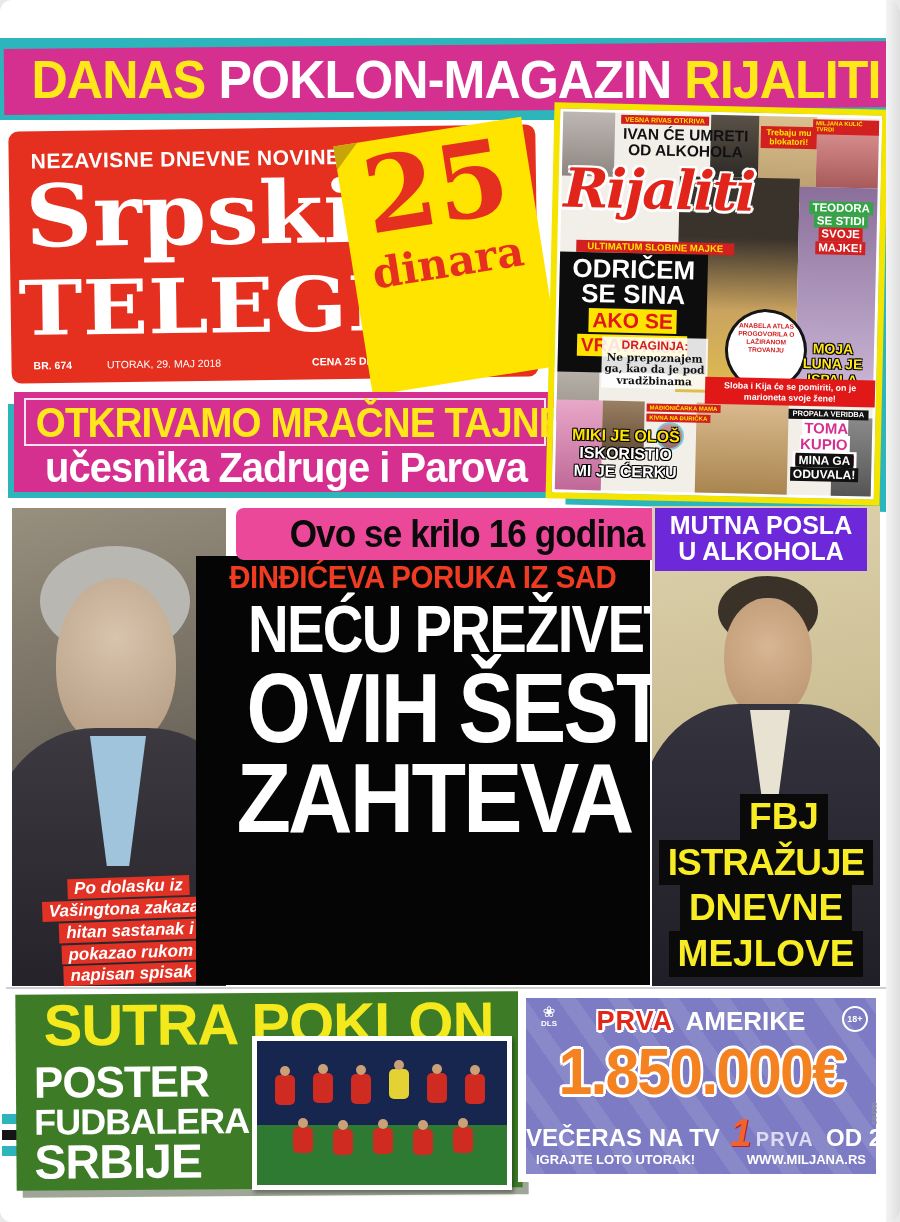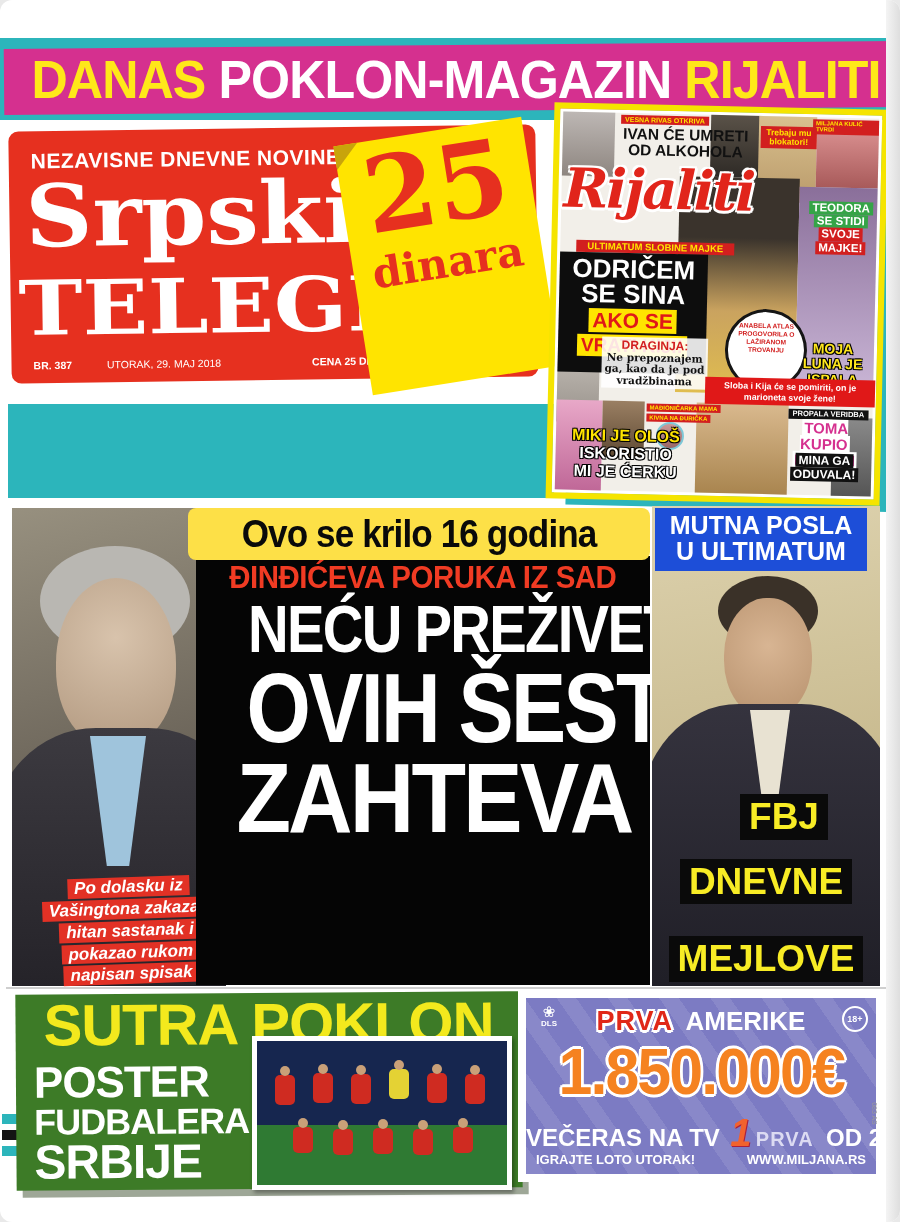--- a/index.html
+++ b/index.html
@@ -26,21 +26,21 @@
   
   .magcover{background:#f2efe9;border:3px solid #ffffff;outline:6px solid #f5e400;
             transform:rotate(1.3deg);box-shadow:14px 12px 0 #2cb5bb;}
   .tile{position:absolute;}
   .lbl{position:absolute;font-weight:bold;line-height:1.05;}
   .redlbl{background:#d21f1f;color:#ffe400;}
   .blklbl{background:#111;color:#fff;}
   .outline-b{text-shadow:1px 1px 0 #000,-1px -1px 0 #000,1px -1px 0 #000,-1px 1px 0 #000;}
   .outline-w{text-shadow:2px 2px 0 #fff,-2px -2px 0 #fff,2px -2px 0 #fff,-2px 2px 0 #fff,0 3px 0 #fff,3px 0 0 #fff;}
   
-  .kickerbox{background:#fde047;border-radius:8px;}
+  .kickerbox{background:#ec4899;border-radius:8px;margin-left:48px;}
   .blackbox{background:#050505;}
   .headline{color:#fff;font-weight:bold;line-height:.92;}
   .capline{display:inline-block;background:#e23125;color:#fff;font-weight:bold;font-style:italic;
            padding:1px 7px;margin:1px 0;}
   .fbjline{display:inline-block;background:#0a0a0a;color:#f8ec25;font-weight:bold;padding:1px 9px;}
   
   .greenbox{background:#3d7b27;transform:rotate(-0.4deg);box-shadow:6px 7px 0 rgba(40,60,25,.45);}
   .lotocard{background:#fff;}
   .lotoinner{background:#7c7bc3;
      background-image:repeating-linear-gradient(55deg,rgba(255,255,255,.10) 0 16px,rgba(255,255,255,0) 16px 42px);}
@@ -58,37 +58,42 @@
   <div class="abs magbanner" style="left:4px;top:45px;width:892px;height:66px;"></div>
   <div class="abs bannertxt ctr nowrap" style="left:0;top:48px;width:900px;font-size:54px;line-height:62px;transform:scaleX(.93);">
     <span class="yel">DANAS</span><span class="wht"> POKLON-MAGAZIN </span><span class="yel">RIJALITI</span>
   </div>
 
   <div class="abs masthead" style="left:10px;top:128px;width:527px;height:252px;">
     <div class="abs wht hv" style="left:22px;top:18px;font-size:21px;letter-spacing:.5px;">NEZAVISNE DNEVNE NOVINE</div>
     <div class="abs wht hv serif nowrap" style="left:16px;top:34px;font-size:86px;transform:scaleX(1.08);transform-origin:left;">Srpski</div>
     <div class="abs wht hv serif nowrap" style="left:8px;top:134px;font-size:74px;transform:scale(1.16,1.02);transform-origin:left;">TELEGRAF</div>
     <div class="abs wht nowrap" style="left:22px;top:228px;font-size:10.5px;">
-      <span class="hv">BR. 387</span>
+      <span class="hv">BR. 674</span>
       <span style="margin-left:32px;">UTORAK, 29. MAJ 2018</span>
       <span class="hv" style="margin-left:88px;">CENA 25 DINARA</span>
       <span style="margin-left:6px;font-size:8px;">●</span>
       <span style="margin-left:6px;">CG 0,5€</span>
       <span style="margin-left:6px;font-size:8px;">●</span>
       <span style="margin-left:6px;">RS 0,7 KM</span>
     </div>
   </div>
 
   <div class="abs pricetag" style="left:352px;top:130px;width:190px;height:252px;">
     <div class="abs fold" style="left:0;top:0;"></div>
     <div class="abs serif hv ctr" style="left:0;top:4px;width:190px;font-size:104px;color:#e6301f;line-height:1;">25</div>
     <div class="abs serif hv ctr" style="left:0;top:108px;width:190px;font-size:42px;color:#e6301f;">dinara</div>
   </div>
 
   <div class="abs revealteal" style="left:8px;top:404px;width:546px;height:94px;"></div>
+  <div class="abs revealpink" style="left:14px;top:392px;width:544px;height:100px;">
+    <div class="abs revealframe" style="left:10px;top:6px;width:518px;height:44px;"></div>
+    <div class="abs hv ctr nowrap" style="left:0;top:7px;width:544px;font-size:42px;color:#ffe819;transform:scaleX(.92);letter-spacing:-1px;">OTKRIVAMO MRAČNE TAJNE</div>
+    <div class="abs hv ctr nowrap wht" style="left:0;top:52px;width:544px;font-size:42px;transform:scaleX(.95);letter-spacing:-1px;">učesnika Zadruge i Parova</div>
+  </div>
 
   <div class="abs magcover" style="left:556px;top:112px;width:316px;height:378px;">
 
     <div class="tile" style="left:0;top:0;width:52px;height:64px;background:linear-gradient(#bdb7b4,#8e8680);"></div>
     <div class="tile" style="left:148px;top:0;width:52px;height:62px;background:linear-gradient(#5a5248,#2e2a26);"></div>
     <div class="tile" style="left:196px;top:0;width:58px;height:86px;background:linear-gradient(#d9c08e,#b99a6a);"></div>
     <div class="tile" style="left:254px;top:12px;width:62px;height:58px;background:linear-gradient(#d98f8f,#a85a5a);"></div>
     <div class="tile" style="left:118px;top:62px;width:120px;height:216px;background:linear-gradient(180deg,#3a332c 28%,#caa35f 62%,#e0bd4f);"></div>
     <div class="tile" style="left:238px;top:70px;width:78px;height:204px;background:linear-gradient(#8a6f9a,#cab6d6);"></div>
     <div class="tile" style="left:0;top:218px;width:42px;height:92px;background:linear-gradient(#cfc9c2,#97918a);"></div>
@@ -191,29 +196,29 @@
   <div class="abs kickerbox ctr nowrap" style="left:188px;top:508px;width:462px;height:52px;">
     <span class="hv" style="display:inline-block;color:#0a0a0a;font-size:39px;line-height:52px;transform:scaleX(.9);letter-spacing:-1px;">Ovo se krilo 16 godina</span>
   </div>
 
   <div class="abs" style="left:652px;top:506px;width:228px;height:480px;background:linear-gradient(170deg,#ddd2ae,#c9bb90 55%,#b3a479);overflow:hidden;">
     <div class="abs" style="left:66px;top:70px;width:100px;height:70px;border-radius:50%;background:#3a3128;"></div>
     <div class="abs" style="left:72px;top:92px;width:88px;height:120px;border-radius:48%;background:radial-gradient(circle at 50% 40%,#d8b593,#b6906c);"></div>
     <div class="abs" style="left:-12px;top:198px;width:260px;height:290px;background:linear-gradient(#35333e,#1f1e26);border-radius:38% 38% 0 0;"></div>
     <div class="abs" style="left:98px;top:204px;width:40px;height:96px;background:#e8e2d2;clip-path:polygon(0 0,100% 0,68% 100%,32% 100%);"></div>
   </div>
-  <div class="abs ctr" style="left:655px;top:508px;width:212px;background:#1d4ed8;padding:4px 0 6px;">
+  <div class="abs ctr" style="left:655px;top:508px;width:212px;background:#6d28d9;padding:4px 0 6px;">
     <div class="hv wht nowrap" style="font-size:25px;line-height:1.05;">MUTNA POSLA</div>
-    <div class="hv wht nowrap" style="font-size:25px;line-height:1.05;">U ULTIMATUM</div>
+    <div class="hv wht nowrap" style="font-size:25px;line-height:1.05;">U ALKOHOLA</div>
   </div>
   <div class="abs ctr" style="left:648px;top:794px;width:236px;line-height:1.18;">
     <span class="fbjline" style="font-size:37px;margin-left:36px;">FBJ</span><br>
-    <br>
+    <span class="fbjline" style="font-size:37px;letter-spacing:-1px;">ISTRAŽUJE</span><br>
     <span class="fbjline" style="font-size:37px;">DNEVNE</span><br>
-    <span class="fbjline" style="font-size:37px;margin-top:32px;">MEJLOVE</span>
+    <span class="fbjline" style="font-size:37px;">MEJLOVE</span>
   </div>
 
   <div class="abs" style="left:6px;top:987px;width:880px;height:2px;background:#cfcfcf;"></div>
 
   <div class="abs" style="left:0;top:1114px;width:30px;height:56px;">
     <div class="regbar" style="top:0;background:#2cb5bb;"></div>
     <div class="regbar" style="top:16px;background:#141414;"></div>
     <div class="regbar" style="top:32px;background:#2cb5bb;"></div>
   </div>
 

